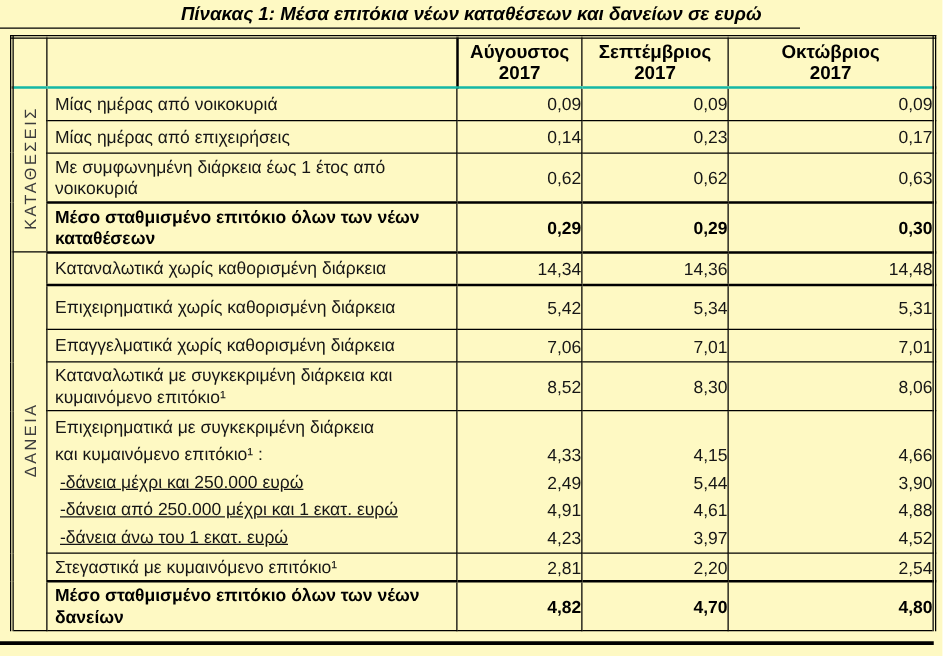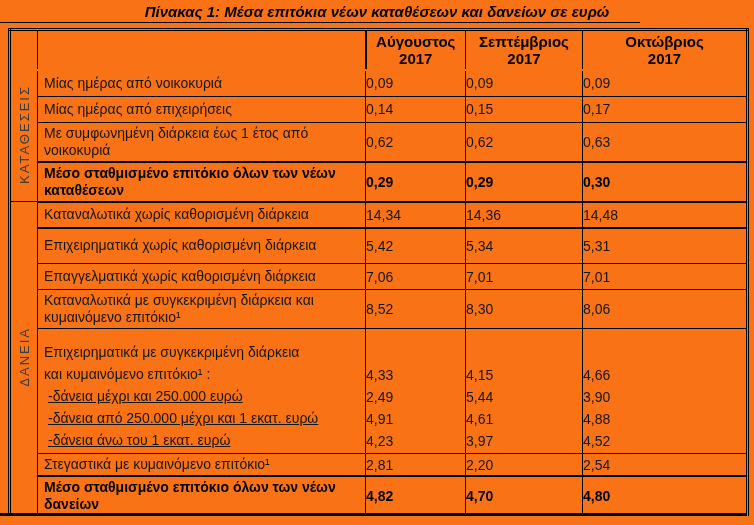--- a/index.html
+++ b/index.html
@@ -1,20 +1,20 @@
 <!DOCTYPE html>
 <html><head>
 <meta charset="utf-8">
 <style>
   * { box-sizing: border-box; margin: 0; padding: 0; }
   html, body { background: #ffffff; }
   .page {
     position: relative;
     width: 754px; height: 525px;
-    background: #f97316;
+    background: #fef9c3;
     font-family: "Liberation Sans", "DejaVu Sans", sans-serif;
     color: #111;
     overflow: hidden;
   }
   .title {
     position: absolute; top: 3px; left: 0; width: 754px;
     text-align: center;
     font-size: 15px; font-weight: bold; font-style: italic;
     color: #000;
   }
@@ -31,44 +31,44 @@
     border-right: 3px double #000;
     border-bottom: 1px solid #000;
   }
   table.main td {
     border: 1px solid #000;
     font-size: 14px;
     vertical-align: middle;
     color: #161616;
   }
   tr.head td {
-    border-bottom: 2px solid #f97316;
+    border-bottom: 2px solid #14b8a6;
     text-align: center;
     font-weight: bold;
     font-size: 15px;
     line-height: 17px;
     padding: 2px 0;
     color: #000;
   }
   td.lbl { padding: 2px 4px 2px 6px; line-height: 17px; border-right: 2px solid #000; }
-  td.num { text-align: left; }
+  td.num { text-align: right; }
   tr.boldrow td { font-weight: bold; color: #000; }
   tr.tb td { border-bottom: 2px solid #000; }
   td.vert { text-align: center; vertical-align: middle; }
   td.vert-end { border-bottom: 2px solid #000; }
   .vtext {
     display: inline-block;
     writing-mode: vertical-rl;
     transform: rotate(180deg);
     white-space: nowrap;
     font-size: 13px;
     letter-spacing: 2px;
     color: #3c3c3c;
   }
-  td.top { vertical-align: top; padding-top: 12px; }
+  td.top { vertical-align: top; padding-top: 1px; }
   .ln { line-height: 22px; white-space: nowrap; }
   .ind { padding-left: 4px; text-decoration: underline; }
   .sp { height: 22px; }
   table.foot {
     position: absolute; top: 486px; left: 8px;
     width: 738px;
     border-collapse: collapse; table-layout: fixed;
     border-left: 3px double #000;
     border-right: 3px double #000;
     border-top: 1px solid #000;
@@ -128,21 +128,21 @@
         <span class="vtext">ΚΑΤΑΘΕΣΕΙΣ</span>
       </td>
       <td class="lbl">Μίας ημέρας από νοικοκυριά</td>
       <td class="num">0,09</td>
       <td class="num">0,09</td>
       <td class="num">0,09</td>
     </tr>
     <tr style="height:26px">
       <td class="lbl">Μίας ημέρας από επιχειρήσεις</td>
       <td class="num">0,14</td>
-      <td class="num">0,15</td>
+      <td class="num">0,23</td>
       <td class="num">0,17</td>
     </tr>
     <tr class="tb" style="height:36px">
       <td class="lbl">Με συμφωνημένη διάρκεια έως 1 έτος από νοικοκυριά</td>
       <td class="num">0,62</td>
       <td class="num">0,62</td>
       <td class="num">0,63</td>
     </tr>
     <tr class="boldrow tb" style="height:39px">
       <td class="lbl">Μέσο σταθμισμένο επιτόκιο όλων των νέων καταθέσεων</td>

